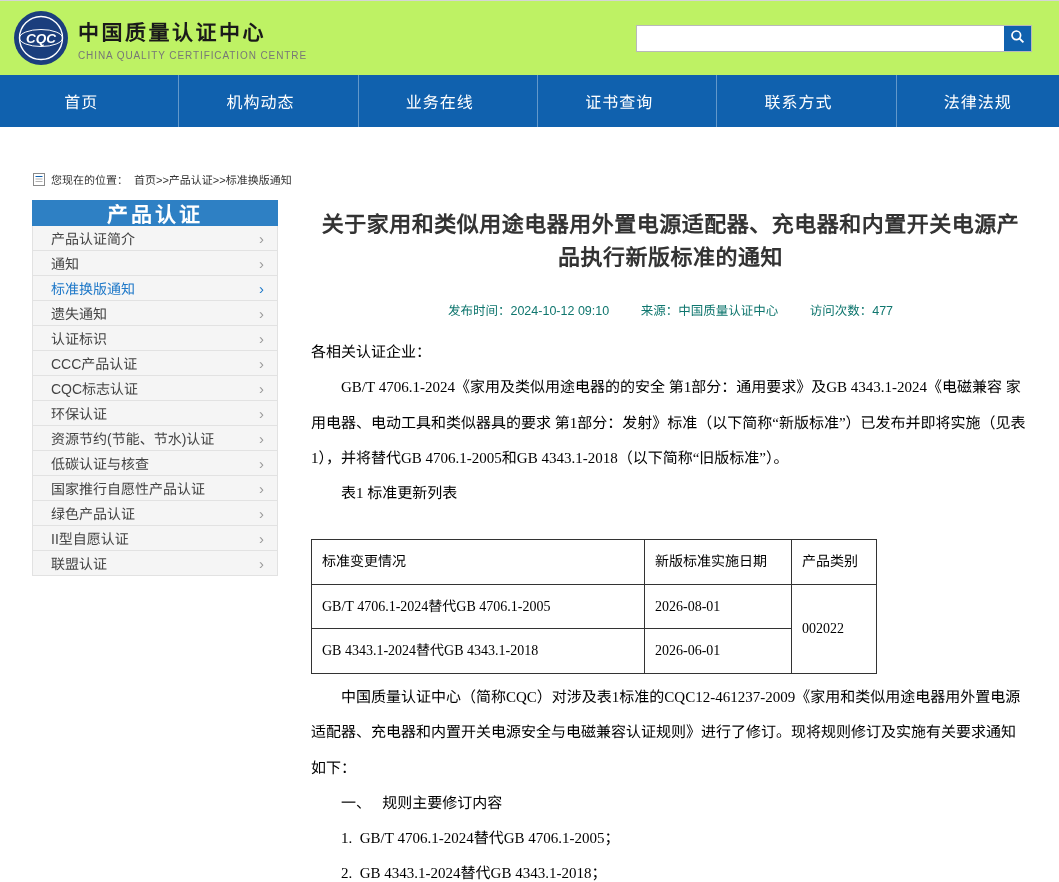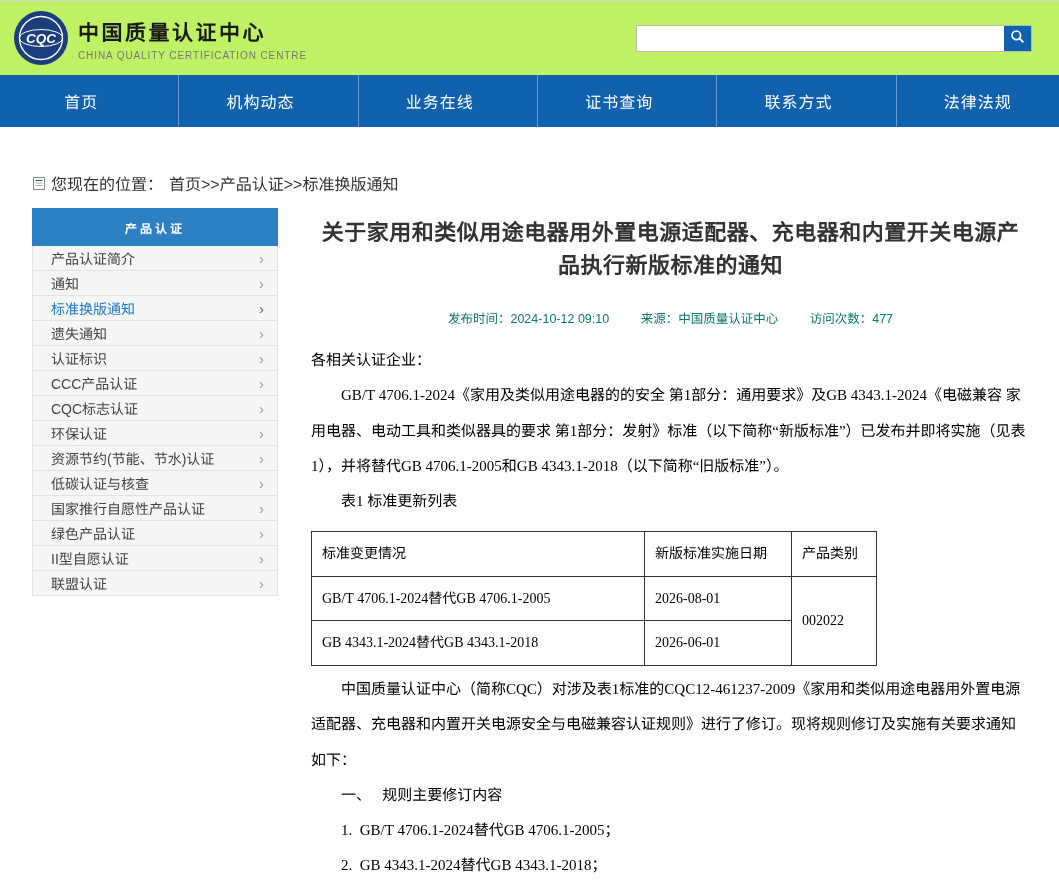--- a/index.html
+++ b/index.html
@@ -38,31 +38,31 @@
   
   .main-nav { height:52px; background:#1061ae; display:flex; }
   .nav-item {
     flex:1; display:flex; align-items:center; justify-content:center;
     color:#fff; font-size:16px; cursor:pointer; position:relative; letter-spacing:1px;
   }
   .nav-item + .nav-item { border-left:1px solid rgba(255,255,255,0.35);margin-left:16px; }
 
   
   .breadcrumb {
-    margin:44px 0 0 33px; font-size:16px; color:#333;
+    margin:44px 0 0 33px; font-size:11px; color:#333;
     display:flex; align-items:center; gap:6px;
   }
 
   
   .columns { display:flex; align-items:flex-start; margin-top:13px; padding:0 29px 0 32px; }
 
   
   .sidebar { width:246px; flex:none; }
   .sidebar-header {
-    height:38px; background:#2e80c4; color:#fff; font-size:12px; font-weight:bold;
+    height:26px; background:#2e80c4; color:#fff; font-size:21px; font-weight:bold;
     display:flex; align-items:center; justify-content:center; letter-spacing:3px;
   }
   .sidebar-item {
     height:25px; background:#f5f5f5;
     border:1px solid #e2e2e2; border-top:none;
     display:flex; align-items:center; justify-content:space-between;
     padding:0 13px 0 18px; font-size:14px; color:#444; cursor:pointer;
   }
   .sidebar-item .chev { color:#9a9a9a; font-size:15px; line-height:1; }
   .sidebar-item.active { color:#1e78c8; }
@@ -79,21 +79,21 @@
 
   .article-body {
     margin-top:16px; font-size:15px; color:#000;
     font-family:"Liberation Serif", serif;
   }
   .article-body p { margin:0; line-height:2.35; white-space:pre-wrap; }
   .indent { text-indent:2em; }
   .caption { margin-top:4px; }
 
   .std-table {
-    border-collapse:collapse; margin:12px 0 6px 0; table-layout:fixed;
+    border-collapse:collapse; margin:28px 0 6px 0; table-layout:fixed;
     font-family:"Liberation Serif", serif;
   }
   .std-table th, .std-table td {
     border:1px solid #333; font-weight:normal; text-align:left;
     padding:12px 10px; font-size:14px; vertical-align:middle;
     white-space:normal; line-height:1.4;
   }
   .col-change { width:333px; }
   .col-date   { width:147px; }
   .col-cat    { width:85px;  }

